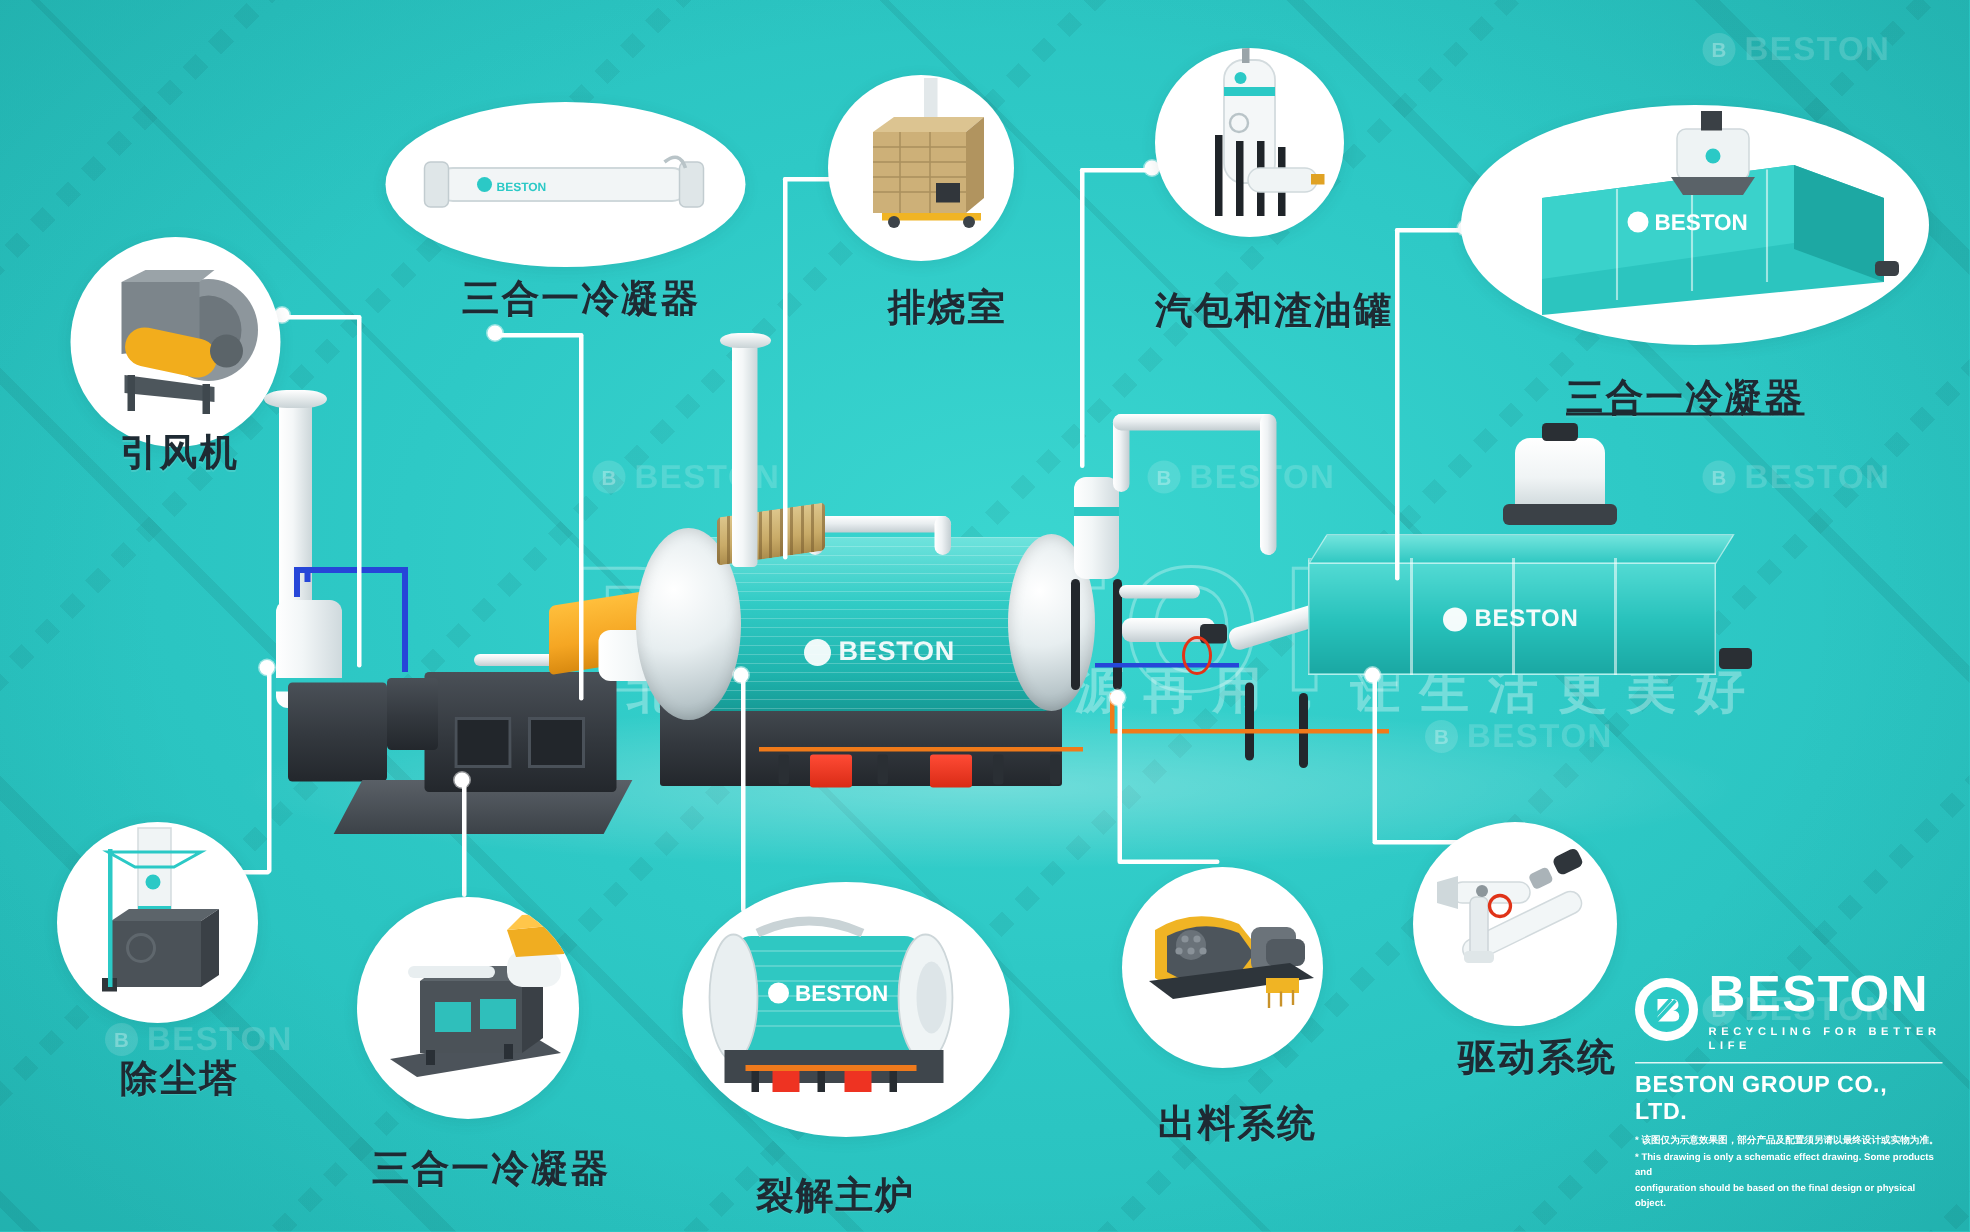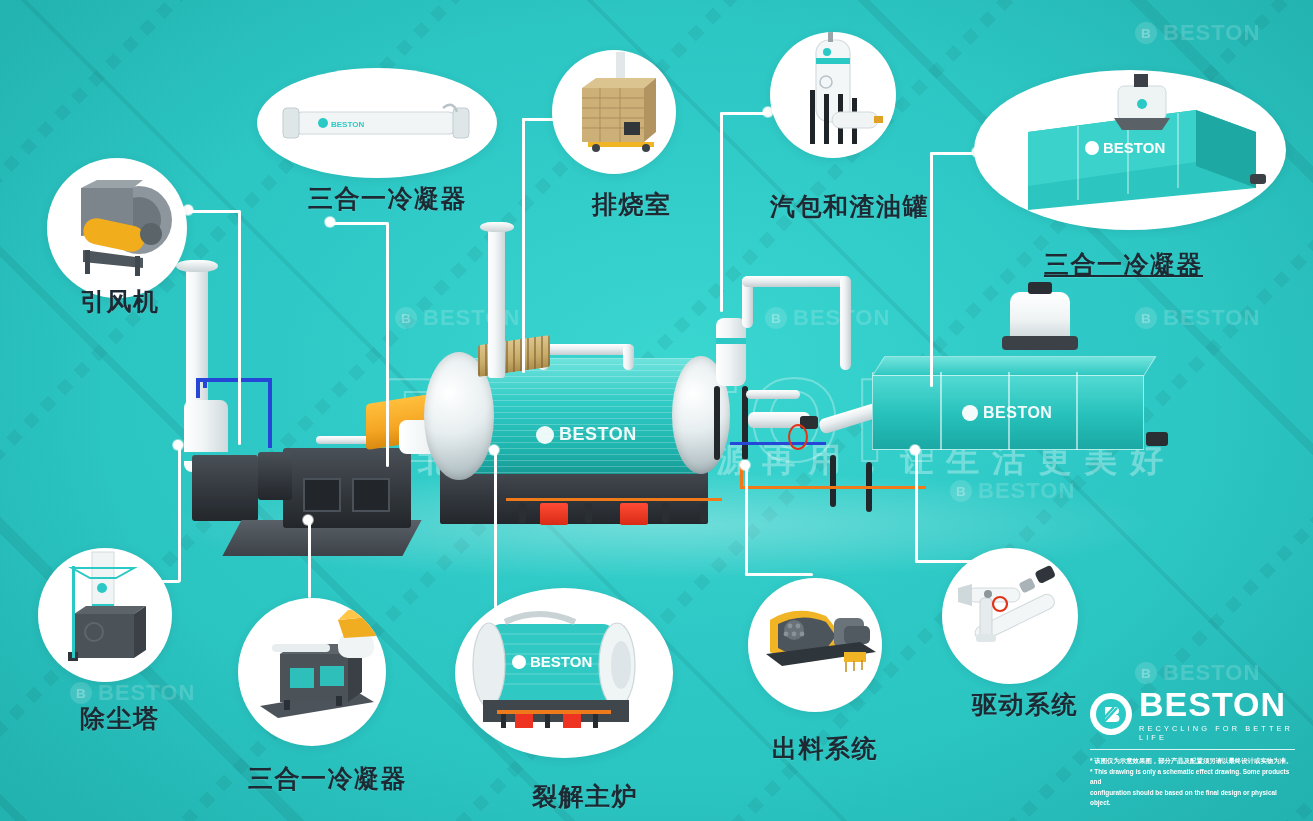--- a/index.html
+++ b/index.html
@@ -150,21 +150,21 @@
   }
 
   
   .brand { position:absolute; right:18px; bottom:12px; width:205px; text-align:left; }
   .brand-row { display:flex; align-items:center; gap:7px; }
   .brand-logo {
     width:42px; height:42px; border-radius:50%; background:#fff;
     display:flex; align-items:center; justify-content:center; flex:0 0 auto;
   }
   .brand-word { color:#fff; font-size:34px; font-weight:bold; letter-spacing:1px; line-height:1; }
-  .brand-tag { color:#fff; font-size:7.4px; letter-spacing:3.1px; margin-top:3px; font-weight:400; }
+  .brand-tag { color:#fff; font-size:7.4px; letter-spacing:3.1px; margin-top:3px; font-weight:700; }
   .brand-rule { height:1.5px; background:rgba(255,255,255,.85); margin:7px 0 6px; }
   .brand-co { color:#fff; font-size:15.5px; font-weight:600; letter-spacing:.4px; }
   .brand-note { color:#fff; font-size:6.4px; line-height:1.55; margin-top:5px; font-weight:600; }
   .brand-note div { margin-bottom:1px; }
 </style>
 </head>
 <body>
 
 <div id="stage">
 
@@ -468,21 +468,21 @@
             <rect x="42" y="122" width="114" height="4" fill="#ef7a1c"></rect>
             <rect x="60" y="126" width="18" height="14" fill="#ee3322"></rect>
             <rect x="108" y="126" width="18" height="14" fill="#ee3322"></rect>
             <g fill="#272c31">
               <rect x="46" y="126" width="5" height="14"></rect>
               <rect x="90" y="126" width="5" height="14"></rect>
               <rect x="138" y="126" width="5" height="14"></rect>
             </g>
           </svg></div>
       </div>
-      <div class="label" style="left: 532px; top: 780px;">裂解主炉</div>
+      <div class="label" style="left: 504px; top: 780px;">裂解主炉</div>
       <div class="bubble" style="left: 748px; top: 578px; width: 134px; height: 134px;">
         <div class="bubble-art"><svg viewBox="0 0 134 134" width="100%" height="100%">
             <path d="M22 42 q26 -16 56 -4 l16 20 -16 22 q-32 10 -56 -6 z" fill="#f0b424"></path>
             <path d="M30 46 q24 -12 48 -2 l10 14 -12 16 q-26 8 -46 -4 z" fill="#4d555c"></path>
             <circle cx="46" cy="52" r="10" fill="#6a7279"></circle>
             <g fill="#8a9299">
               <circle cx="42" cy="48" r="2.4"></circle>
               <circle cx="50" cy="48" r="2.4"></circle>
               <circle cx="46" cy="56" r="2.4"></circle>
               <circle cx="38" cy="56" r="2.4"></circle>
@@ -525,20 +525,21 @@
           <path d="M7 20 L18 8" stroke="#2bc9c6" stroke-width="2.4" fill="none"></path>
           <path d="M7 24 L21 9" stroke="#2bc9c6" stroke-width="2.4" fill="none"></path>
         </svg>
       </div>
       <div>
         <div class="brand-word">BESTON</div>
         <div class="brand-tag">RECYCLING FOR BETTER LIFE</div>
       </div>
     </div>
     <div class="brand-rule"></div>
+    <div class="brand-co">BESTON GROUP CO., LTD.</div>
     <div class="brand-note">
       <div>* 该图仅为示意效果图，部分产品及配置须另请以最终设计或实物为准。</div>
       <div>* This drawing is only a schematic effect drawing. Some products and</div>
       <div>configuration should be based on the final design or physical object.</div>
     </div>
   </div>
 
 </div>
 
 </body></html>

